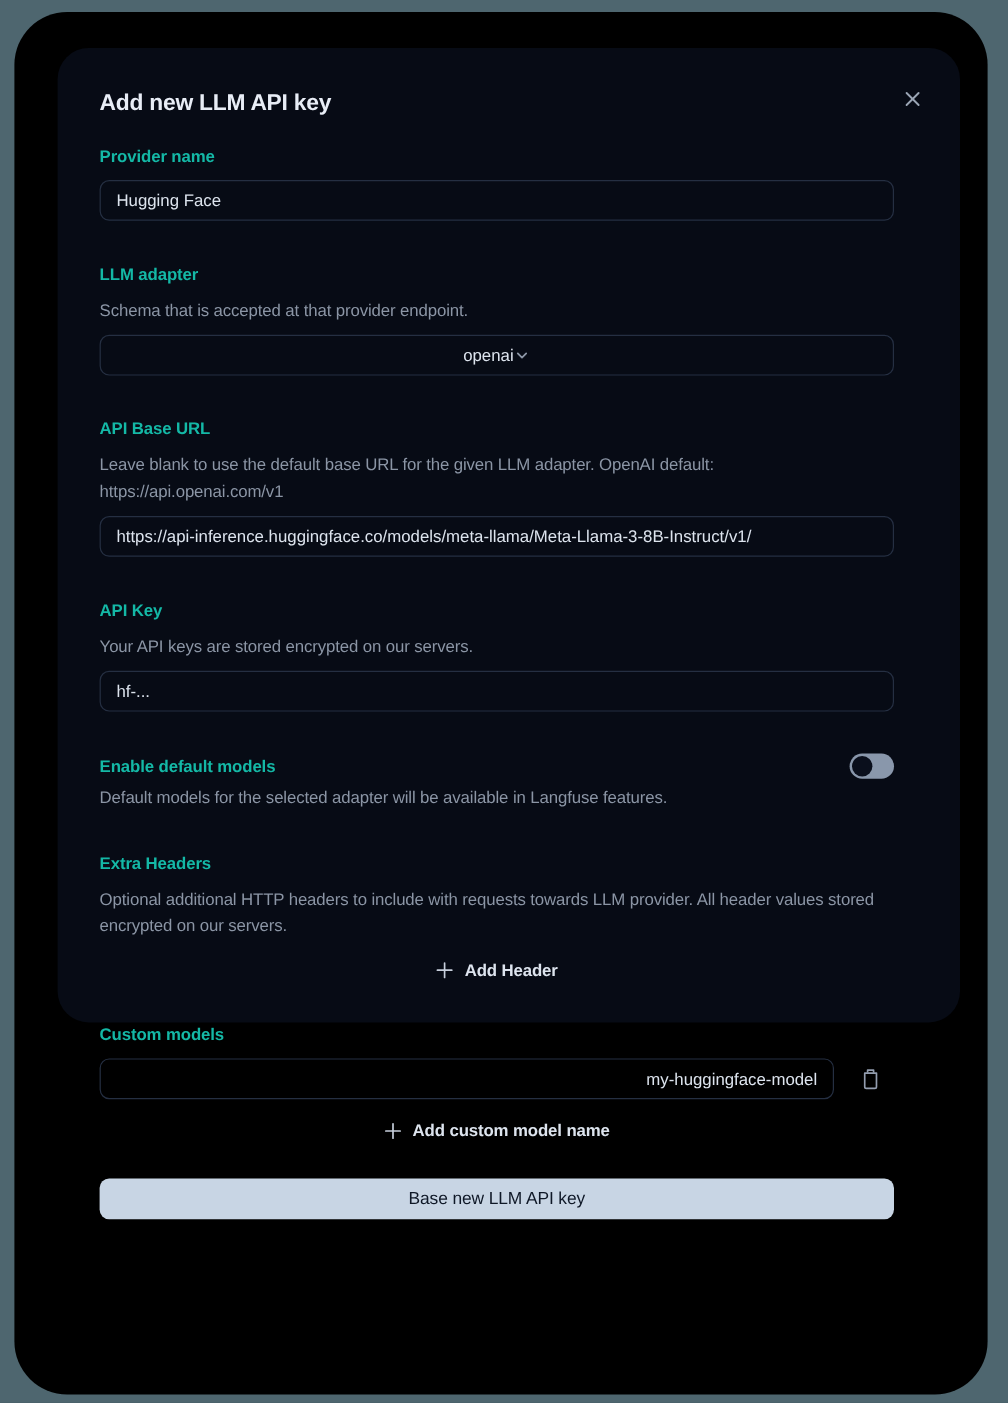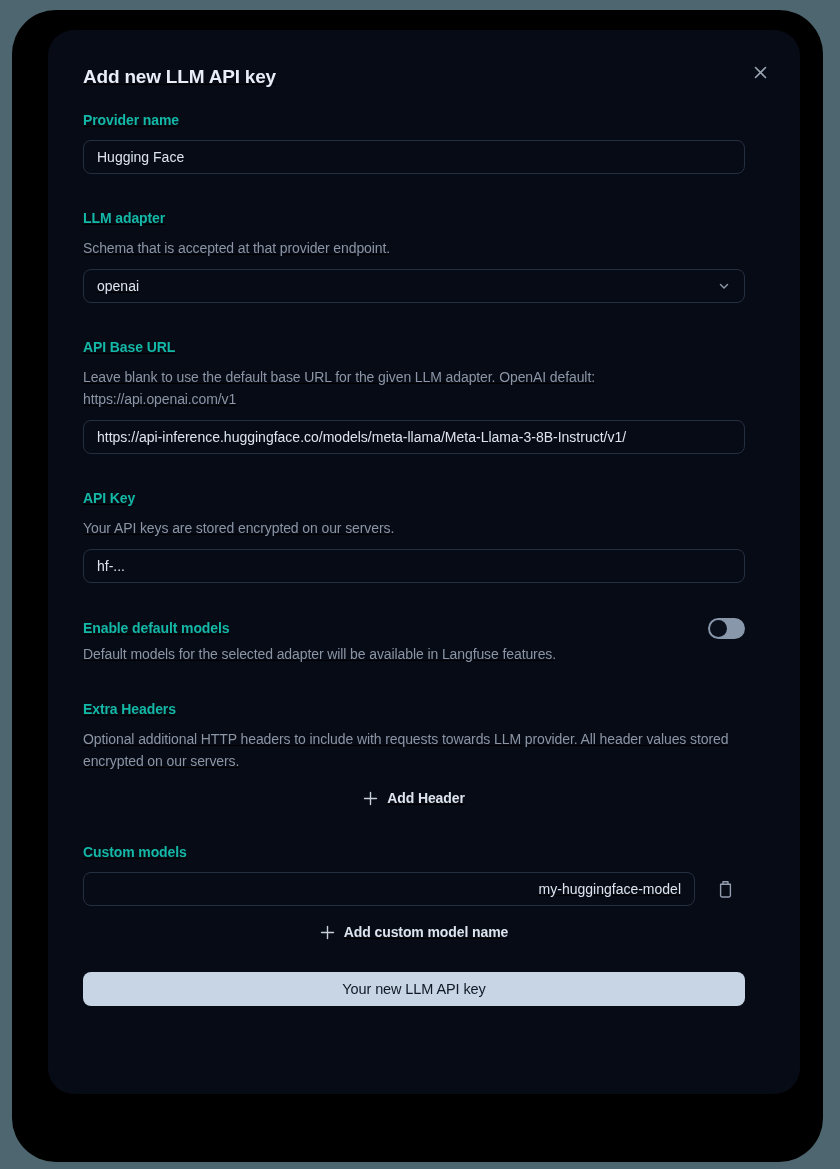--- a/index.html
+++ b/index.html
@@ -12,26 +12,25 @@
   }
   .backdrop {
     position: absolute;
     left: 12px; top: 10px;
     width: 811px; height: 1152px;
     background: #000000;
     border-radius: 44px;
   }
   .modal {
     position: absolute;
-    left: 48px; top: 30px;
-    width: 752px; height: 1064px;
+    left: 48px; top: 40px;
+    width: 752px; height: 812px;
     background: #070b15;
     border-radius: 26px;
     padding: 0 55px 0 35px;
-    text-decoration: underline;
   }
   .dialog-title {
     padding-top: 36px;
     font-size: 19px;
     font-weight: 700;
     letter-spacing: -0.2px;
     color: #e8edf6;
   }
   .close-btn {
     position: absolute;
@@ -72,21 +71,21 @@
     border-radius: 8px;
     color: #dde4ee;
     font-family: "Liberation Sans", sans-serif;
     font-size: 14px;
     padding: 1px 13px;
     outline: none;
   }
   .select-box {
     display: flex;
     align-items: center;
-    justify-content: space-between;
+    justify-content: center;
     cursor: pointer;
   }
   .select-value { color: #dde4ee; }
   .chevron { color: #8b95a5; display: flex; }
   .add-row {
     margin-top: 16px;
     display: flex;
     justify-content: center;
   }
   .add-btn {
@@ -263,15 +262,15 @@
               <line x1="1.5" y1="7.5" x2="13.5" y2="7.5"></line>
             </svg>
           </span>
           <span>Add custom model name</span>
         </button>
       </div>
     </div>
 
   </div>
 
-  <button class="save-btn">Your new LLM API key</button>
+  <button class="save-btn">Base new LLM API key</button>
 
 </div>
 
 </body></html>

